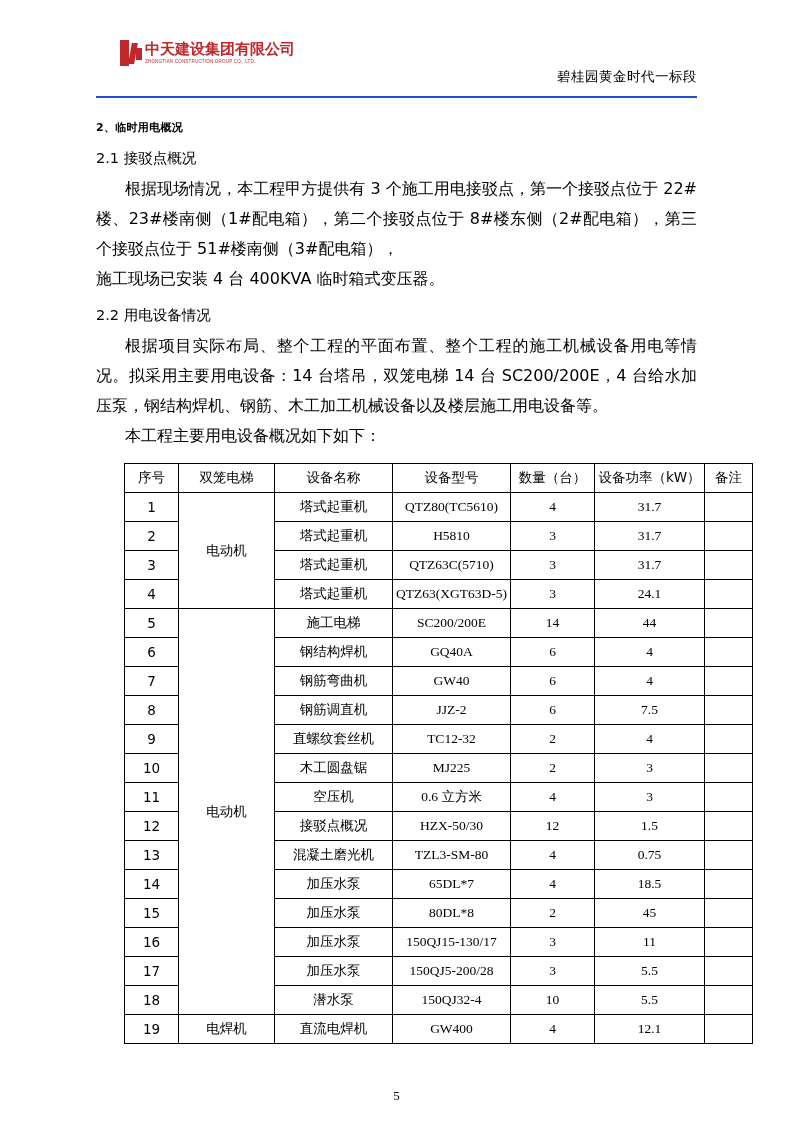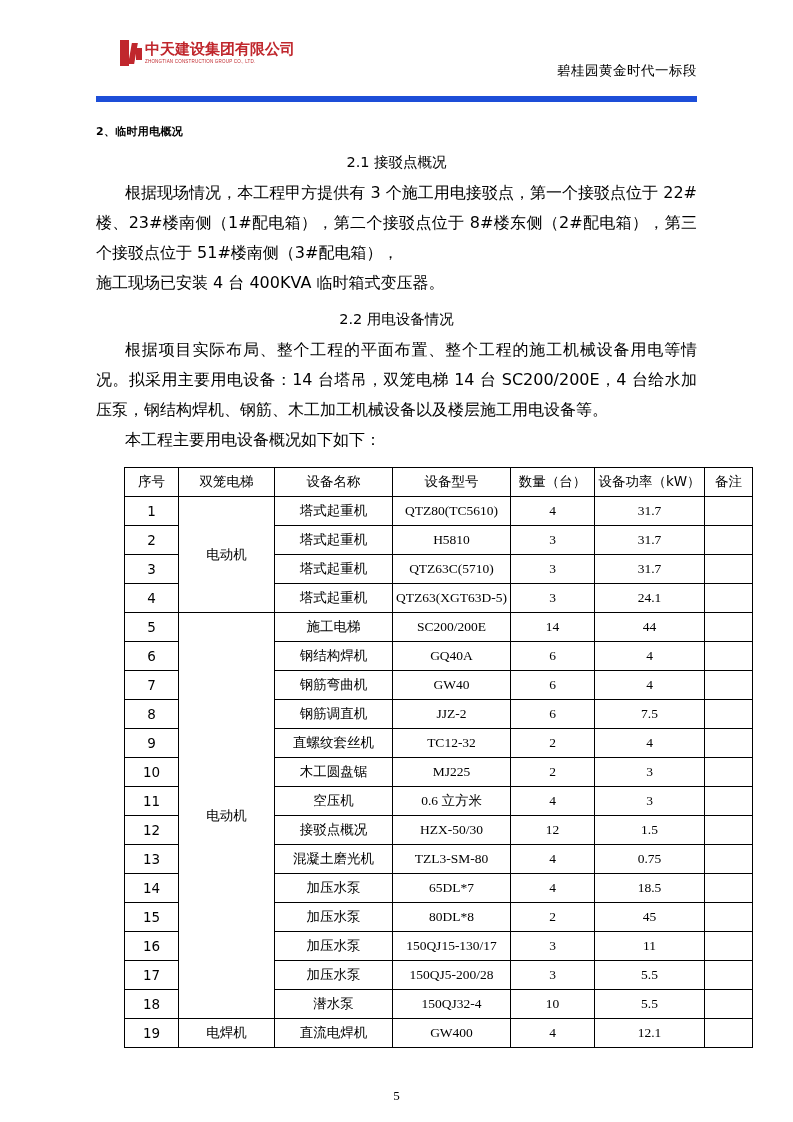--- a/index.html
+++ b/index.html
@@ -21,21 +21,21 @@
     height: 1122px;
     box-sizing: border-box;
     padding: 0 96px;
   }
 
   
   .header {
     position: relative;
     height: 62px;
     margin-top: 34px;
-    border-bottom: 6px solid #1d4ed8;
+    border-bottom: 2px solid #1d4ed8;
   }
   .logo-wrap {
     position: absolute;
     left: 24px;
     top: 6px;
     display: flex;
     align-items: center;
   }
   .logo-mark {
     width: 22px;
@@ -74,39 +74,38 @@
     font-family: "Liberation Sans", sans-serif;
     font-size: 4.5px;
     color: #c0272d;
     letter-spacing: 0.2px;
     line-height: 7px;
     white-space: nowrap;
   }
   .header-right {
     position: absolute;
     right: 0;
-    top: 28px;
+    top: 34px;
     font-size: 13.5px;
     font-family: "DejaVu Sans", "Liberation Sans", sans-serif;
     letter-spacing: 0.5px;
   }
 
   
   h2.sec-title {
     font-size: 11px;
     font-weight: bold;
     font-family: "DejaVu Sans", "Liberation Sans", sans-serif;
     margin: 22px 0 14px 0;
     letter-spacing: 0.3px;
   }
   .sub-title {
     font-size: 14.5px;
     margin: 12px 0 6px 0;
     font-family: "DejaVu Sans", "Liberation Sans", sans-serif;
-    text-align: center;
   }
   p.para {
     font-size: 16px;
     line-height: 30px;
     margin: 0 0 0 0;
     text-align: justify;
     text-justify: inter-ideograph;
     font-family: "DejaVu Sans", "Liberation Sans", sans-serif;
   }
   p.indent {

